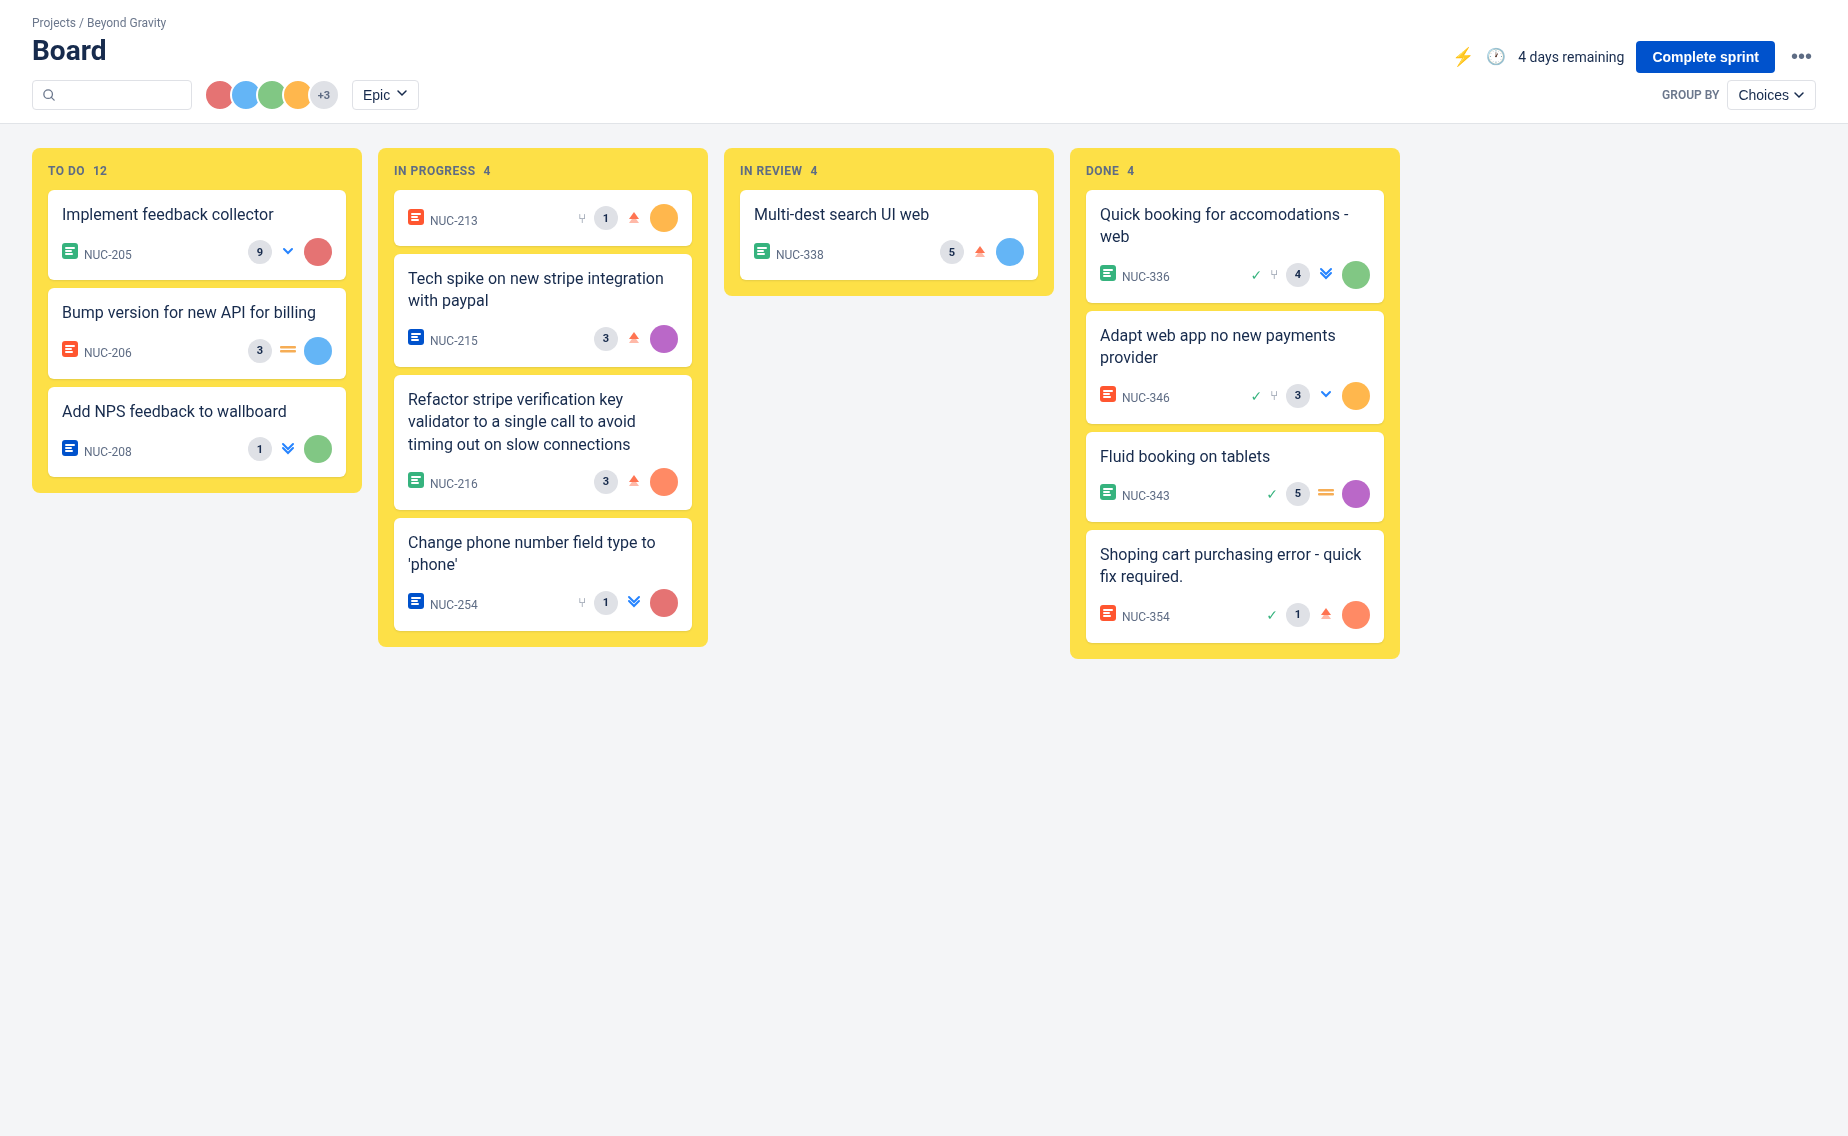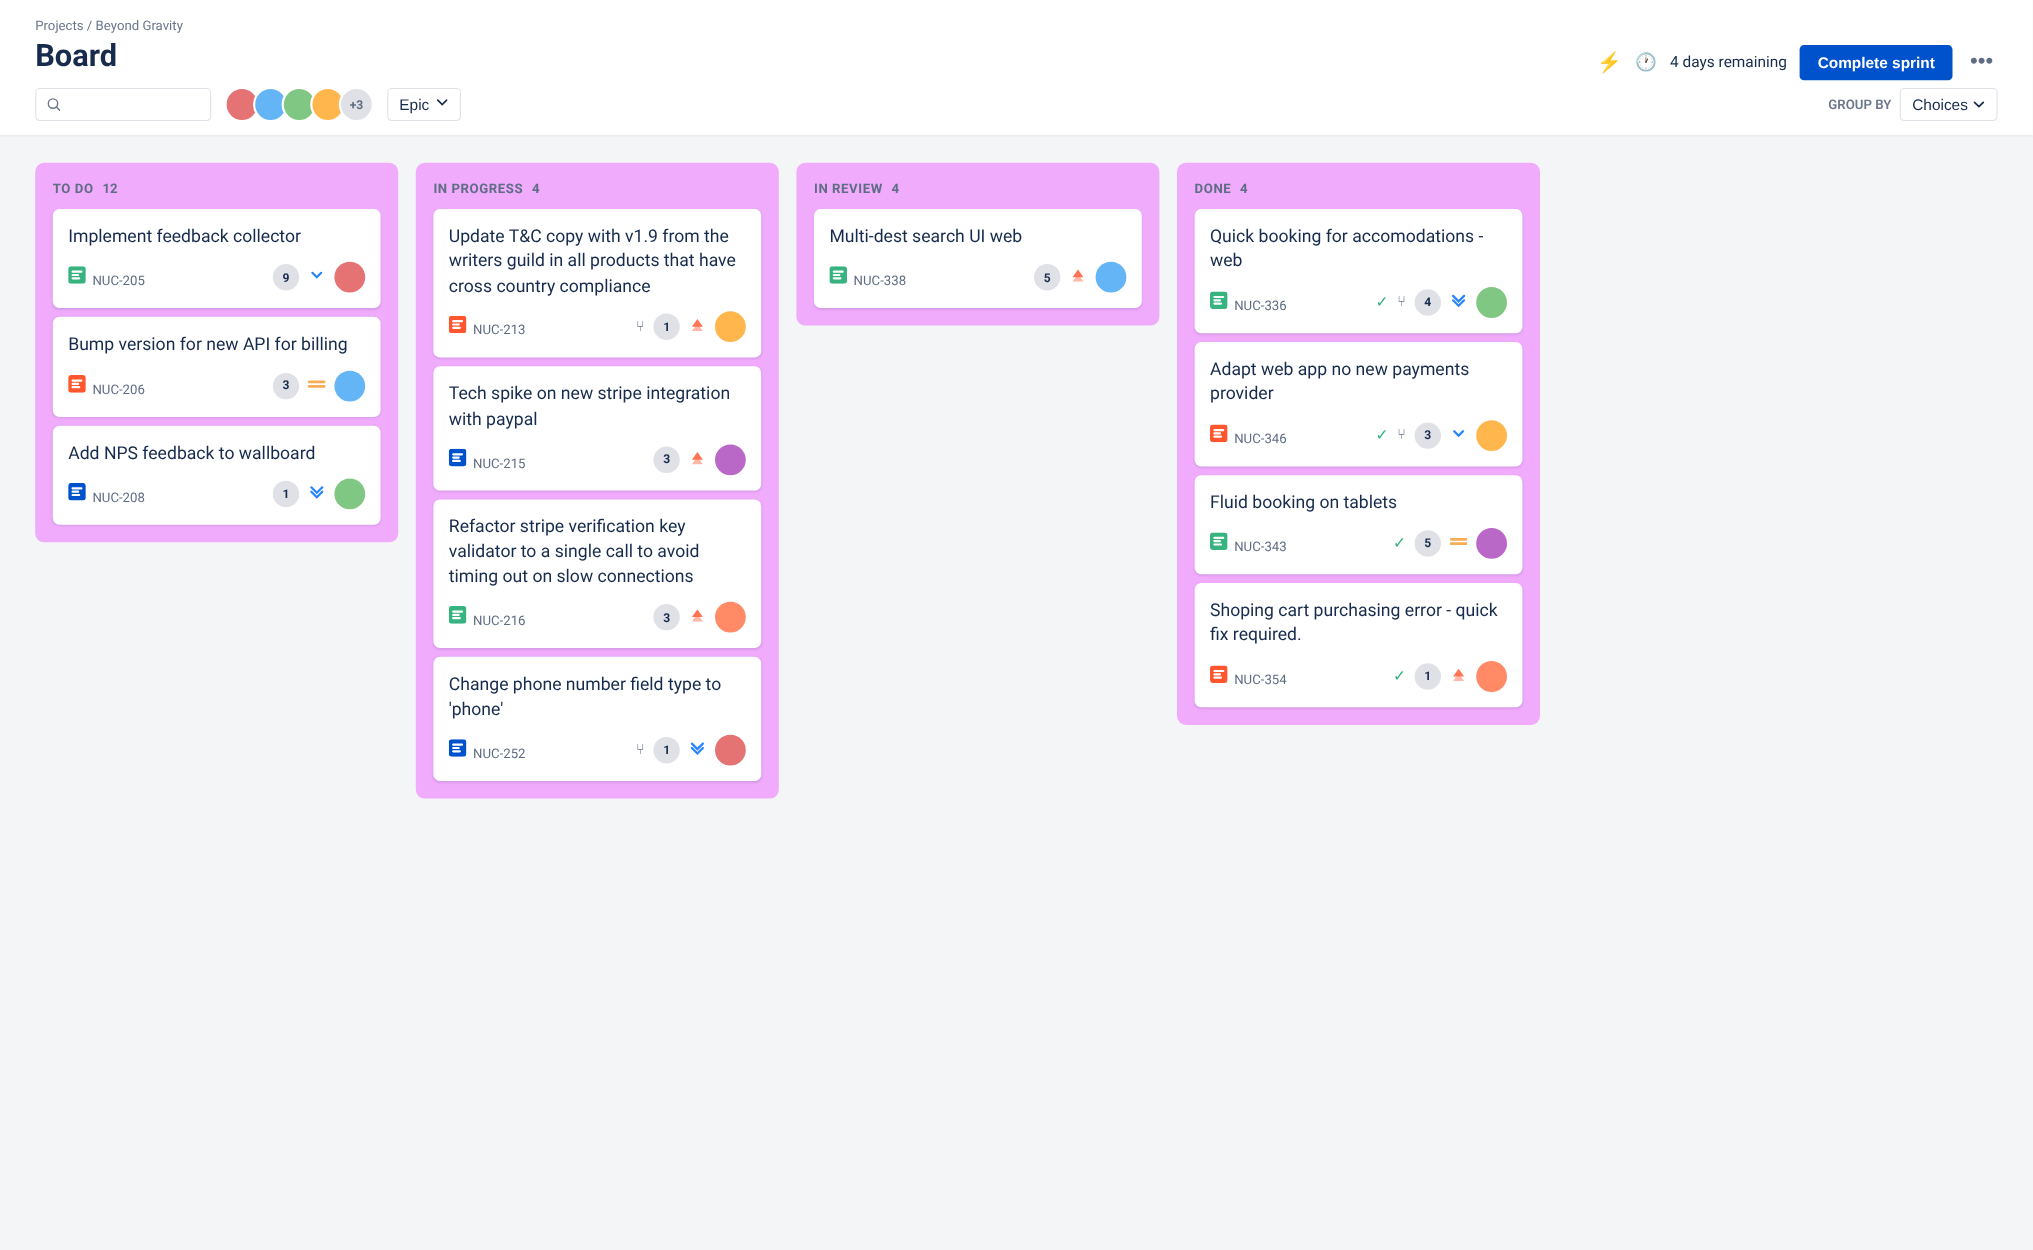--- a/index.html
+++ b/index.html
@@ -144,21 +144,21 @@
       color: #172b4d;
     }
 
     .board-area {
       padding: 24px 32px;
       display: flex;
       gap: 16px;
       align-items: flex-start;
     }
     .column {
-      background: #f0abfc;
+      background: #fde047;
       border-radius: 8px;
       padding: 16px;
       width: 330px;
       min-width: 330px;
       flex-shrink: 0;
     }
     .column-header {
       display: flex;
       align-items: center;
       gap: 8px;
@@ -376,21 +376,20 @@
           </div>
         </div>
       </div>
     </div>
     <div class="column">
       <div class="column-header">
         <span class="column-title">IN PROGRESS</span>
         <span class="column-count">4</span>
       </div>
       <div class="card">
-        <div class="card-title">Update T&amp;C copy with v1.9 from the writers guild in all products that have cross country compliance</div>
         <div class="card-footer">
           <div class="card-meta">
             <span><svg width="16" height="16" viewBox="0 0 16 16">
                 <rect width="16" height="16" rx="3" fill="#ff5630"></rect>
                 <rect x="3" y="4" width="10" height="2" rx="1" fill="white"></rect>
                 <rect x="3" y="7" width="7" height="2" rx="1" fill="white"></rect>
                 <rect x="3" y="10" width="8" height="2" rx="1" fill="white"></rect>
               </svg></span>
             <span class="ticket-id">NUC-213</span>
           </div>
@@ -452,21 +451,21 @@
       <div class="card">
         <div class="card-title">Change phone number field type to 'phone'</div>
         <div class="card-footer">
           <div class="card-meta">
             <span><svg width="16" height="16" viewBox="0 0 16 16">
                 <rect width="16" height="16" rx="3" fill="#0052cc"></rect>
                 <rect x="3" y="4" width="10" height="2" rx="1" fill="white"></rect>
                 <rect x="3" y="7" width="7" height="2" rx="1" fill="white"></rect>
                 <rect x="3" y="10" width="8" height="2" rx="1" fill="white"></rect>
               </svg></span>
-            <span class="ticket-id">NUC-252</span>
+            <span class="ticket-id">NUC-254</span>
           </div>
           <div class="card-right">
             <span class="branch-icon" style="font-size:13px;color:#6b778c;">⑂</span>
             <div class="badge">1</div>
             <span><svg width="16" height="16" viewBox="0 0 16 16">
                 <path d="M3 4L8 9L13 4" stroke="#2684ff" stroke-width="2" fill="none" stroke-linecap="round"></path>
                 <path d="M3 8L8 13L13 8" stroke="#2684ff" stroke-width="2" fill="none" stroke-linecap="round"></path>
               </svg></span>
             <div class="card-avatar" style="background: rgb(229, 115, 115);"></div>
           </div>

